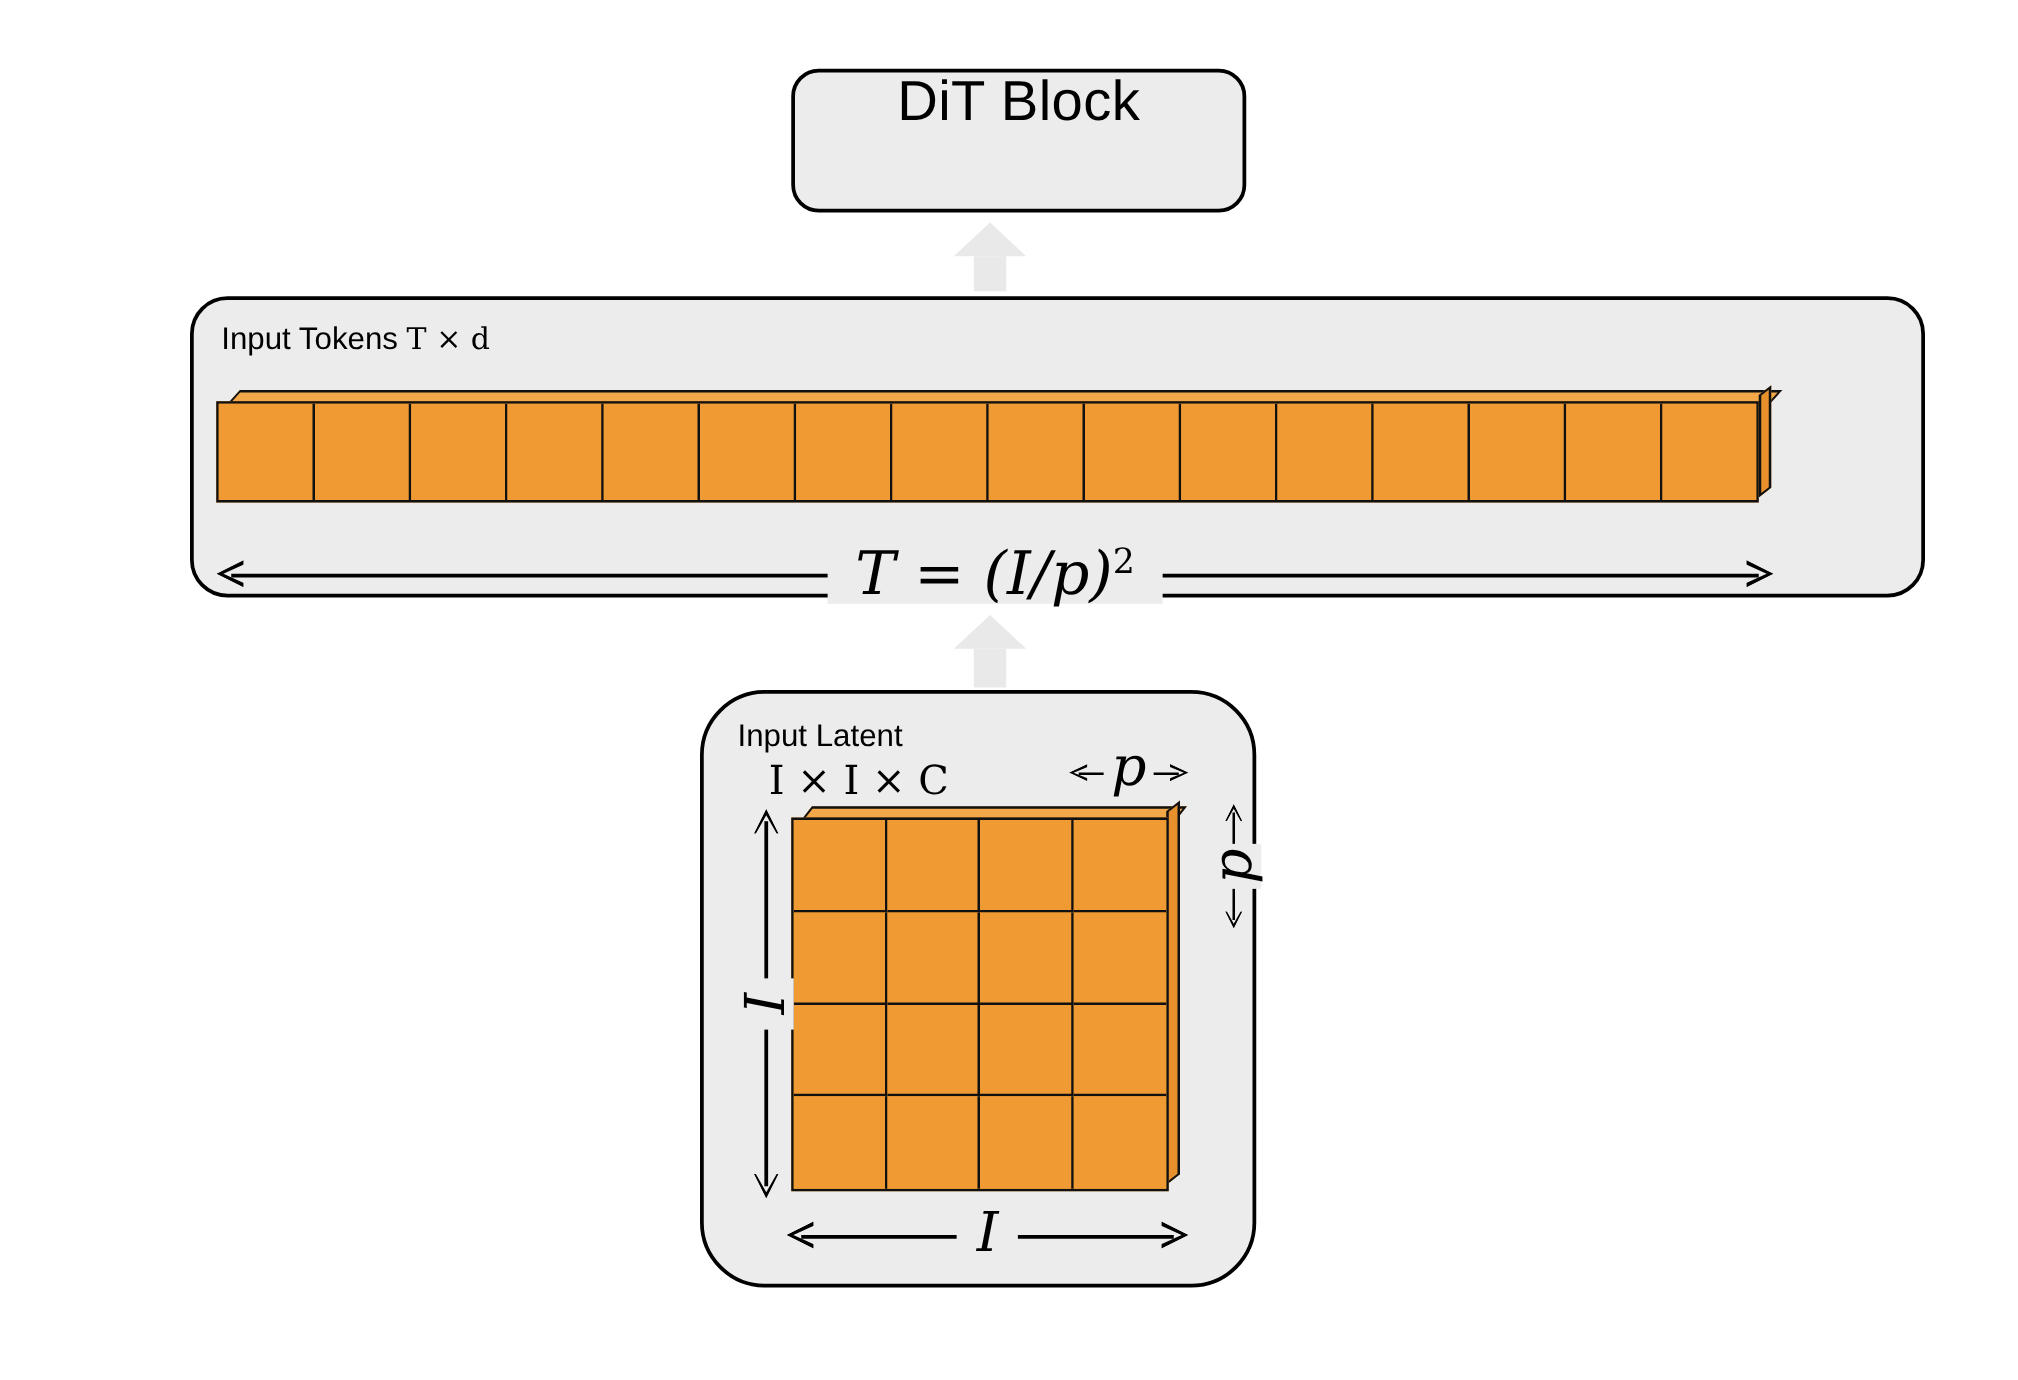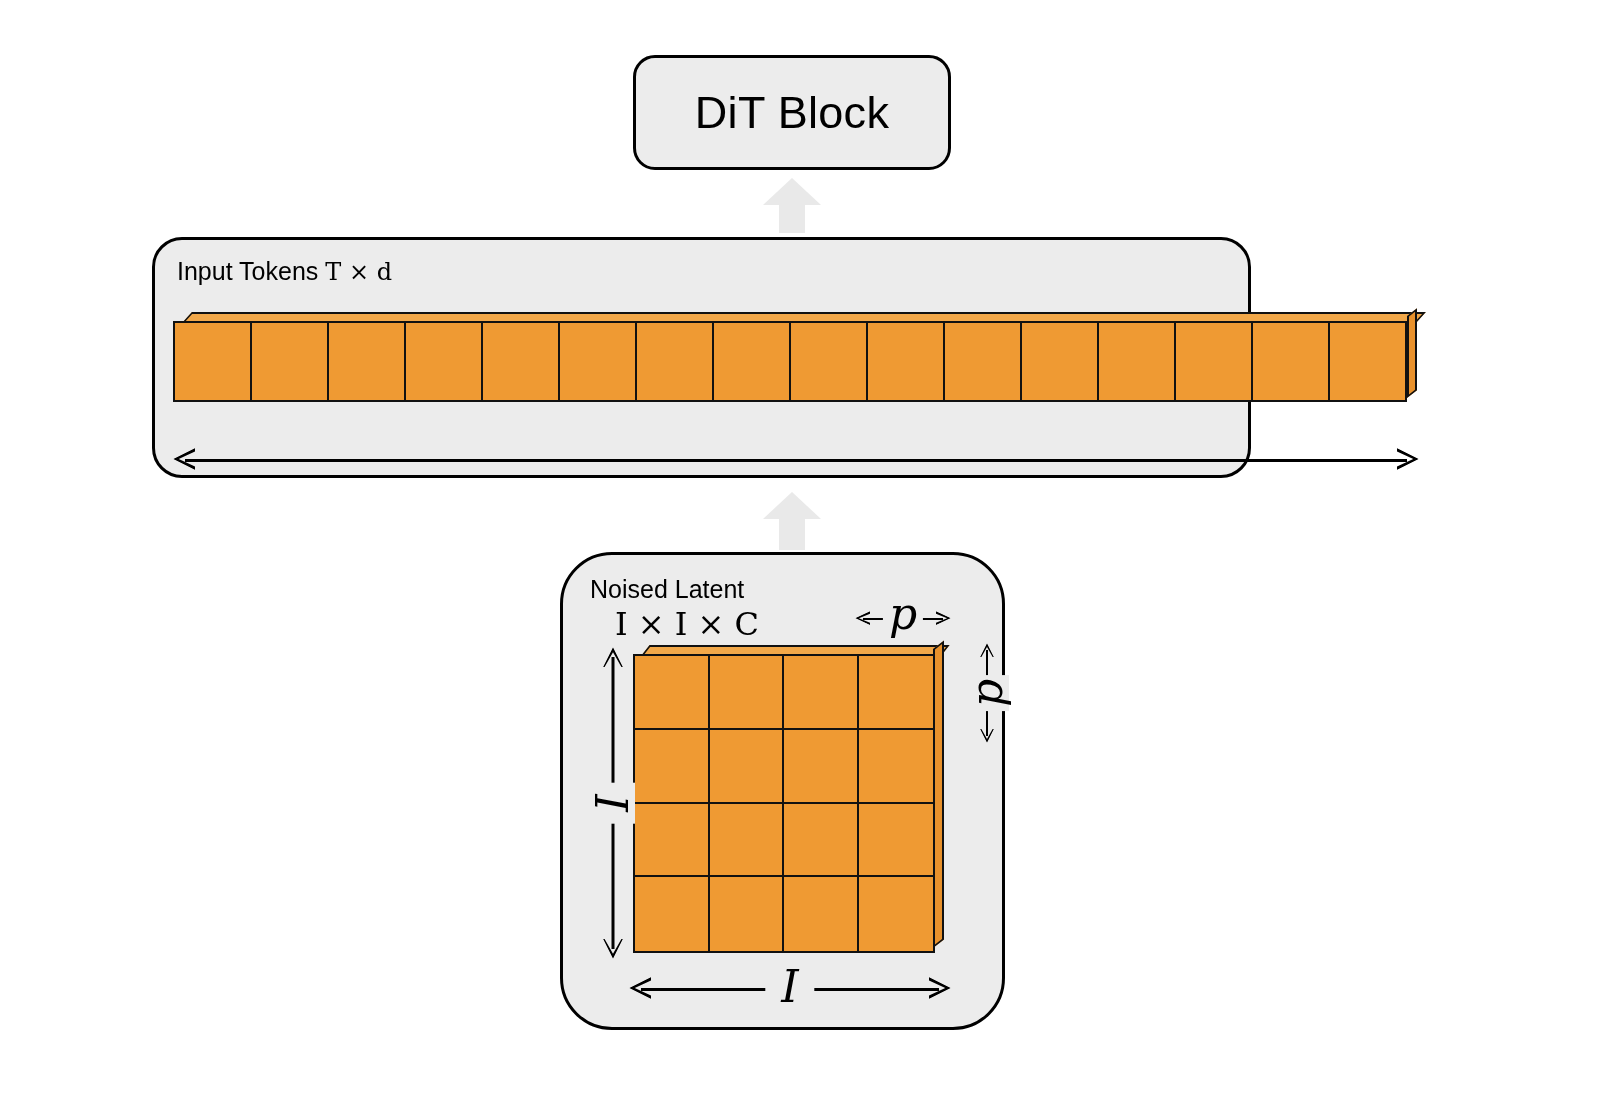--- a/index.html
+++ b/index.html
@@ -28,38 +28,38 @@
     position: absolute;
     background: #ececec;
     border: 3px solid #000;
     box-sizing: border-box;
   }
 
   
   #dit-block {
     left: 633px;
     top: 55px;
-    width: 318px;
+    width: 364px;
     height: 115px;
     border-radius: 22px;
     display: flex;
-    align-items: center;
+    align-items: flex-start;
     justify-content: center;
   }
   #dit-block .label {
     font-size: 45px;
     letter-spacing: 0.3px;
     line-height: 1;
   }
 
   
   #input-tokens-panel {
     left: 152px;
     top: 237px;
-    width: 1099px;
+    width: 1388px;
     height: 241px;
     border-radius: 30px;
   }
   #input-tokens-title {
     position: absolute;
     left: 22px;
     top: 17px;
     font-size: 25px;
     white-space: nowrap;
   }
@@ -494,31 +494,32 @@
         <div class="token"></div>
         <div class="token"></div>
         <div class="token"></div>
       </div>
     </div>
 
     <div id="tokens-dim">
       <div class="arrowhead left"></div>
       <div class="dim-line" style="left:12px; right:12px;"></div>
       <div class="arrowhead right"></div>
+      <div class="dim-label"><span>T</span><span class="nonitalic"> = </span><span>(I/p)</span><sup>2</sup></div>
     </div>
   </div>
 
   <div class="block-arrow" id="arrow-latent-to-tokens">
     <div class="head"></div>
     <div class="shaft"></div>
   </div>
 
   <div class="panel" id="noised-latent-panel">
 
-    <div id="noised-latent-title">Noised Latent</div>
+    <div id="noised-latent-title">Input Latent</div>
     <div id="noised-latent-dims">I × I × C</div>
 
     <div id="patch-grid">
       <div class="grid-top"></div>
       <div class="grid-side"></div>
       <div class="grid-body">
         <div class="cell"></div>
         <div class="cell"></div>
         <div class="cell"></div>
         <div class="cell lastcol"></div>

